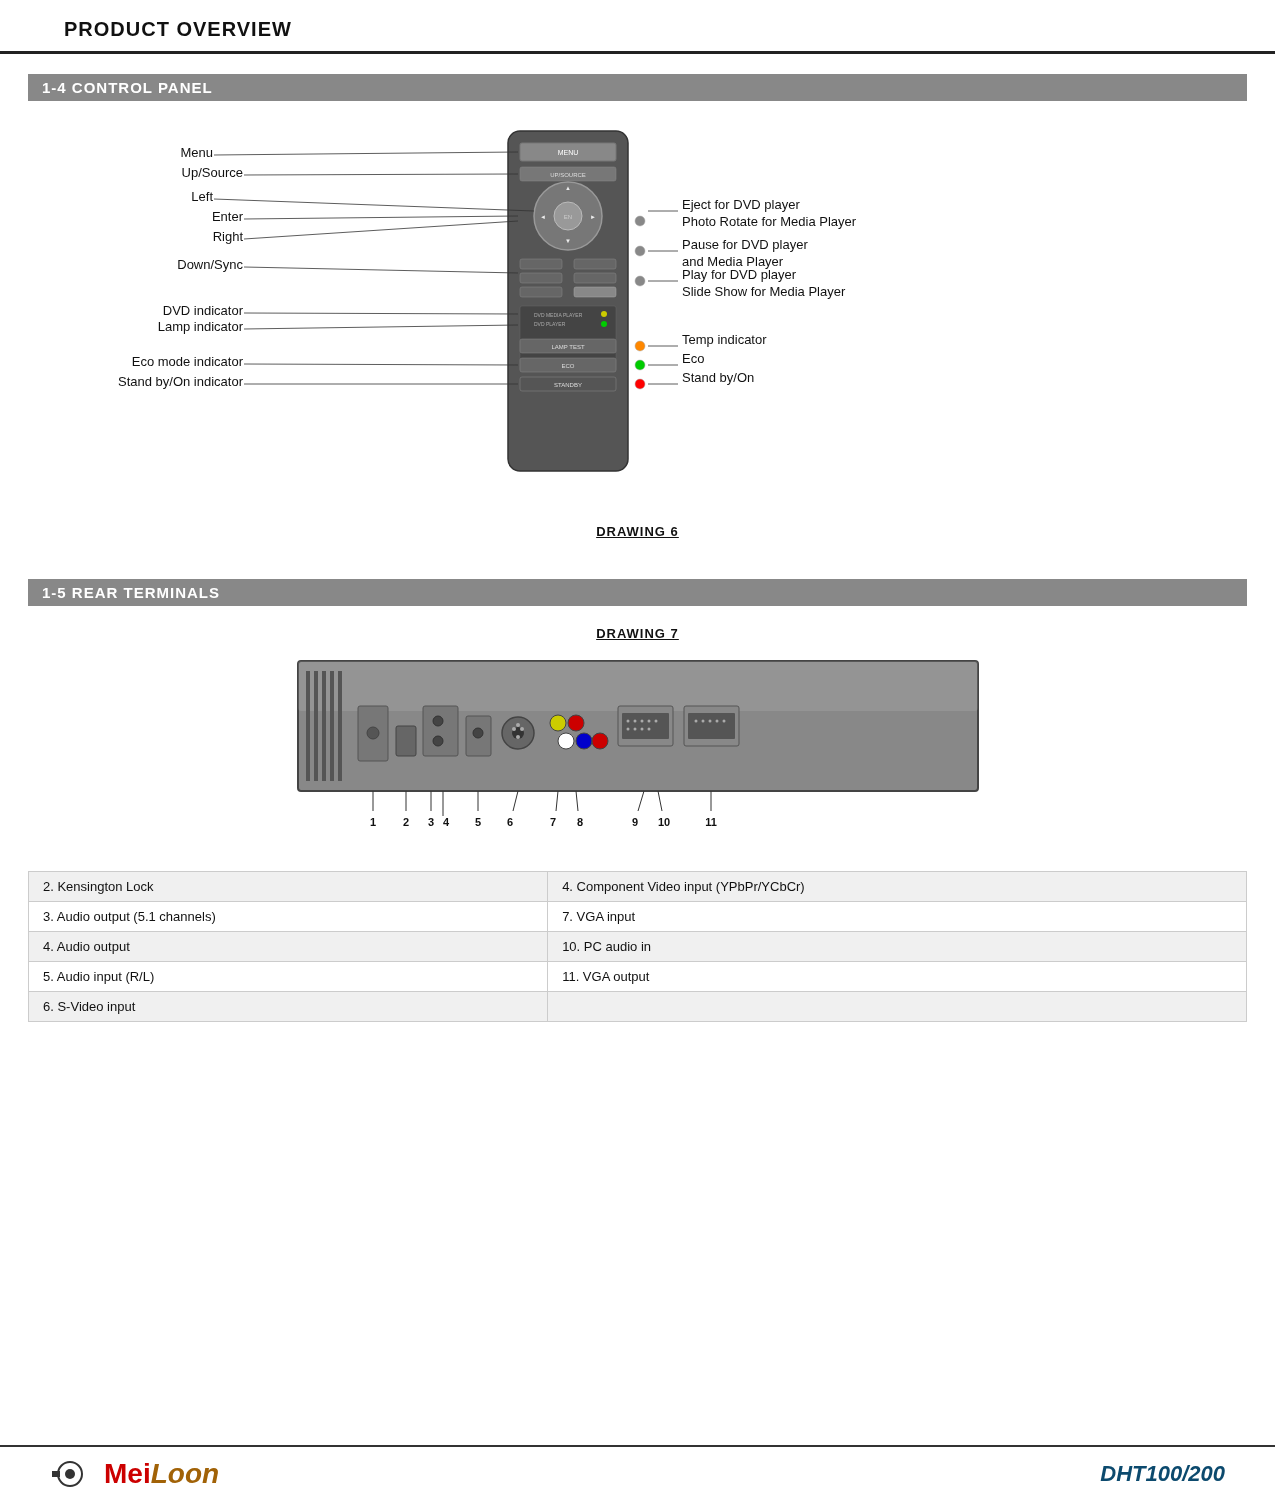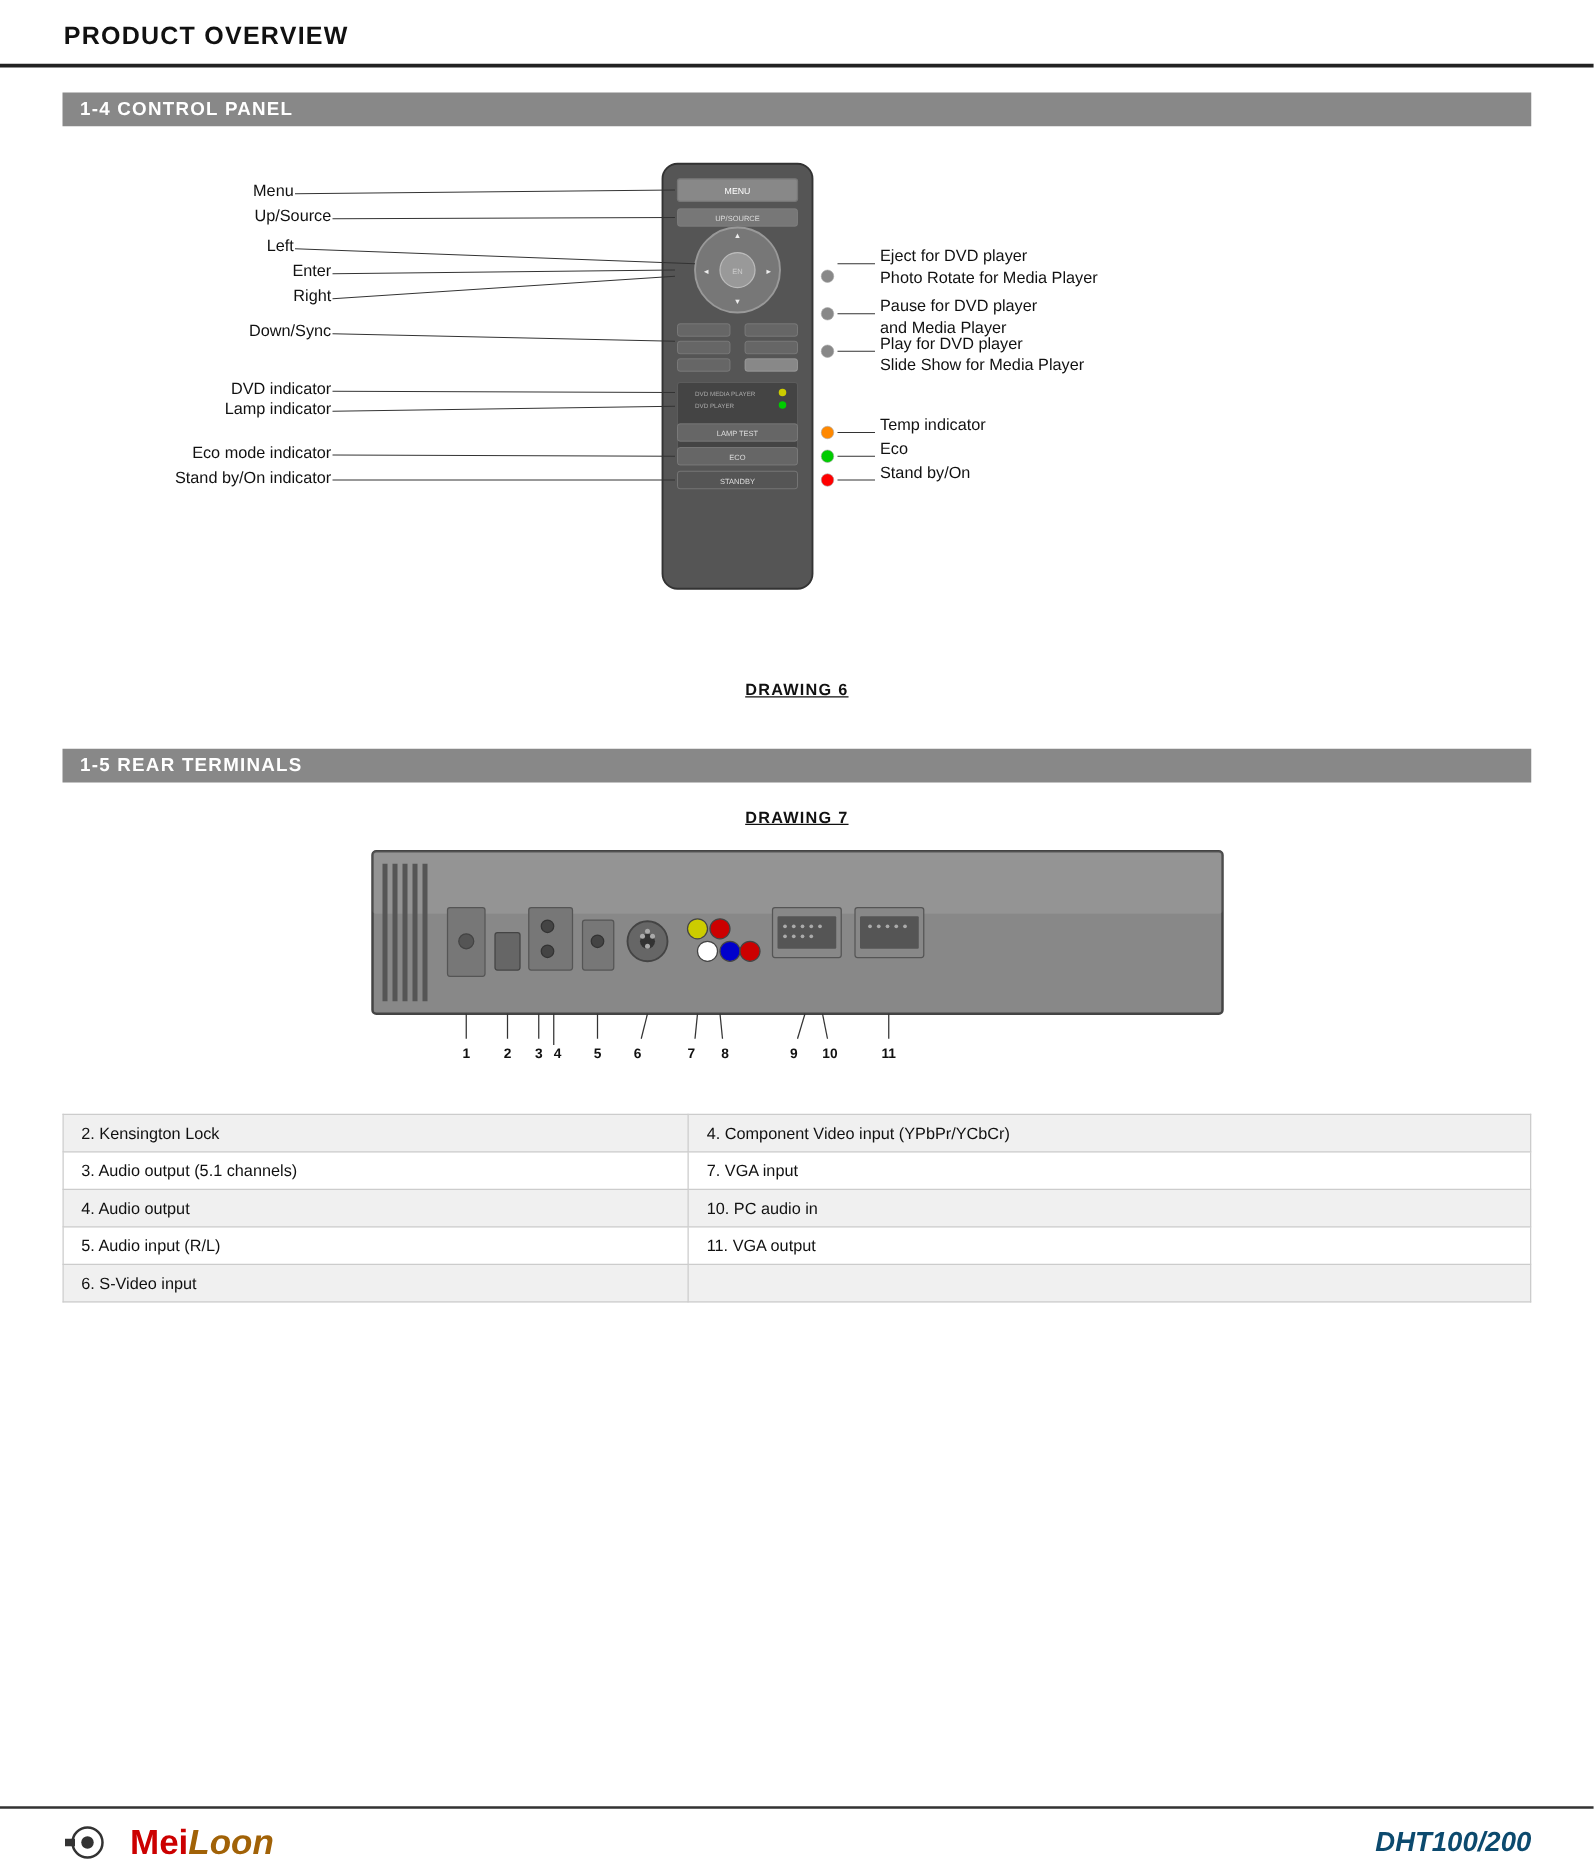--- a/index.html
+++ b/index.html
@@ -8,31 +8,31 @@
       min-height: 1500px;
       background: #fff;
       font-family: Arial, sans-serif;
       font-size: 14px;
       color: #111;
       position: relative;
     }
 
     
     .page-header {
-      padding: 18px 50px 10px 51px;
+      padding: 18px 50px 10px 64px;
       border-bottom: 3px solid #222;
     }
     .page-header h1 {
       font-size: 20px;
       font-weight: bold;
       letter-spacing: 1px;
     }
 
     .main-content {
-      padding: 20px 50px;
+      padding: 20px 28px;
     }
 
     
     .section-header {
       background: #888;
       color: #fff;
       padding: 5px 14px;
       font-size: 15px;
       font-weight: bold;
       letter-spacing: 1px;
@@ -42,21 +42,21 @@
     
     .control-panel-section {
       margin-bottom: 40px;
     }
 
     .drawing-caption {
       text-align: center;
       font-weight: bold;
       font-size: 13px;
       text-decoration: underline;
-      margin-top: 20px;
+      margin-top: 0;
       letter-spacing: 1px;
     }
 
     
     .rear-terminals-section {
       margin-bottom: 30px;
     }
 
     .drawing7-caption {
       text-align: center;

